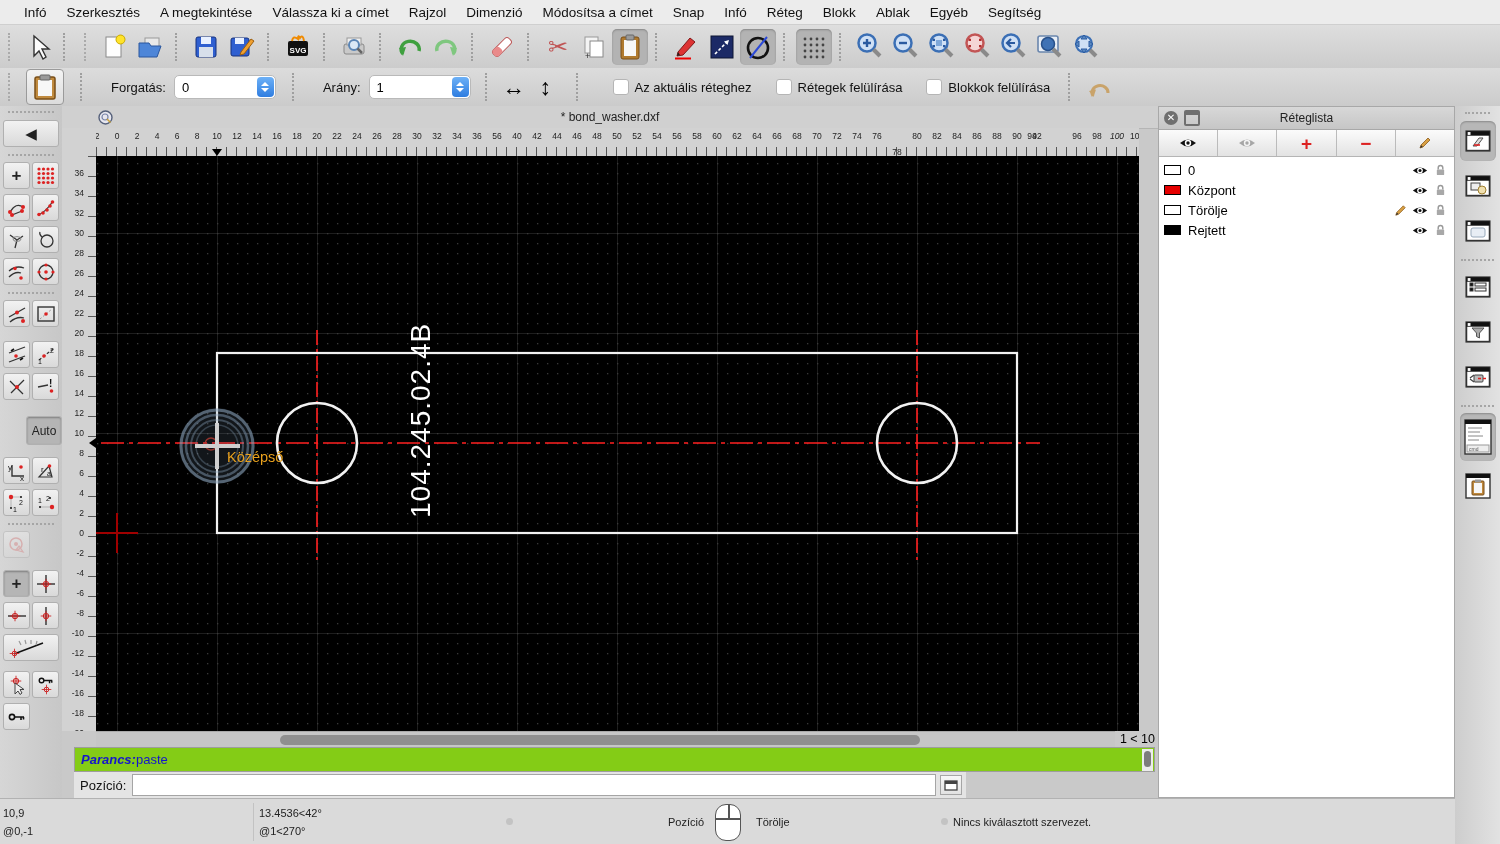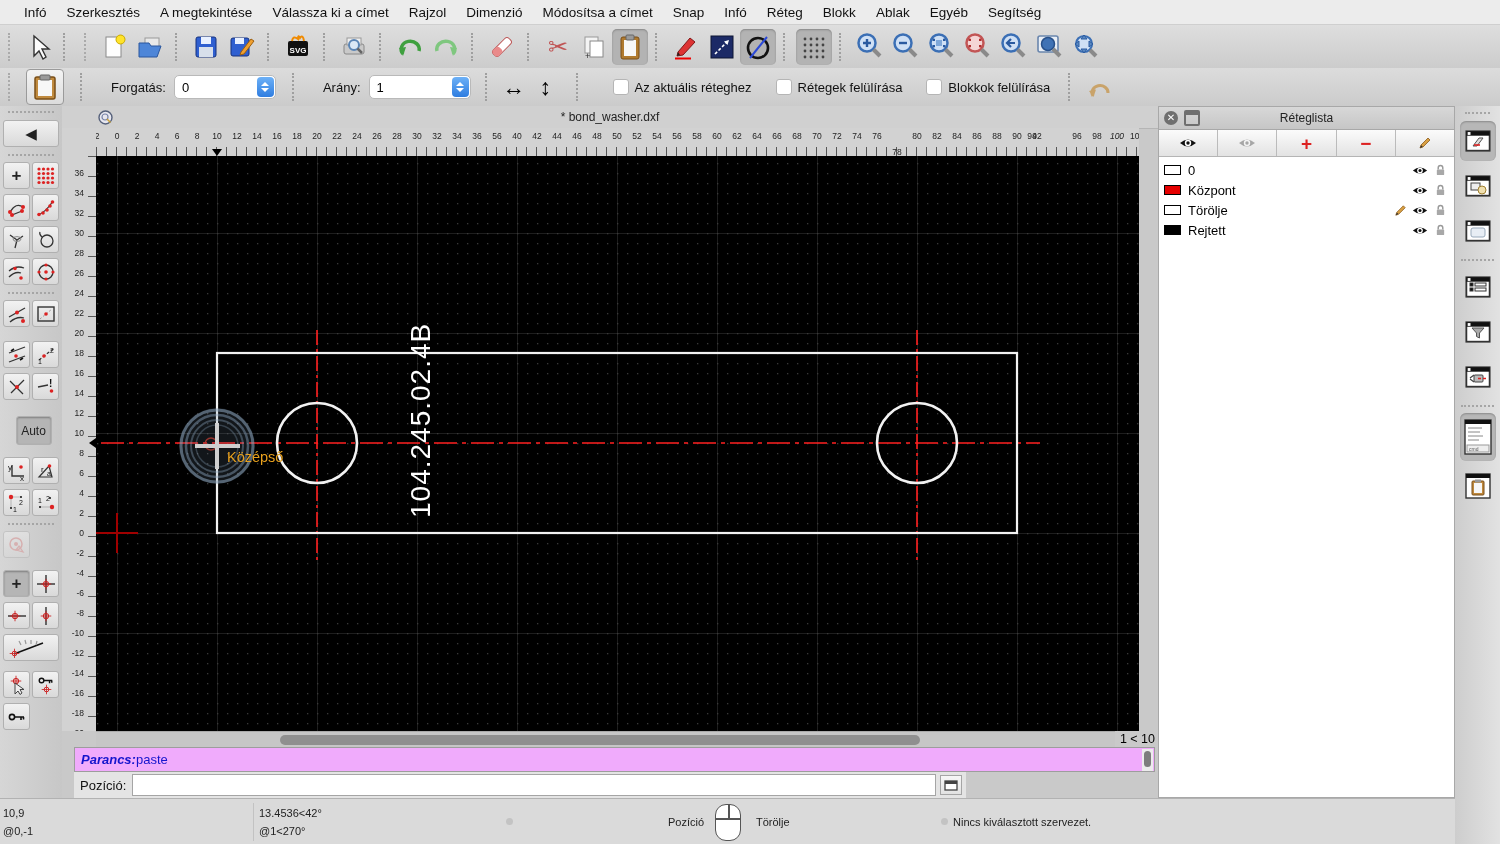--- a/index.html
+++ b/index.html
@@ -59,21 +59,21 @@
   .corner{left:62px;top:128px;width:34px;height:28px;background:#d2d2d2;}
   .vruler{left:62px;top:156px;width:34px;height:575px;background:#d2d2d2;overflow:hidden;}
   .vruler .ticks{position:absolute;top:0;right:0;height:100%;width:8px;
       background:repeating-linear-gradient(180deg,#555 0 1px,transparent 1px 20px);}
   .vlab{position:absolute;right:12px;transform:translateY(-50%);font-size:8.5px;color:#222;}
   .vmarker{position:absolute;right:0;width:0;height:0;border-top:5px solid transparent;border-bottom:5px solid transparent;border-right:7px solid #000;}
   .canvas{left:96px;top:156px;width:1043px;height:575px;background:#000;}
   .hscroll{left:96px;top:731px;width:1019px;height:16px;background:#c6c6c6;border-top:1px solid #aaa;}
   .hthumb{position:absolute;left:184px;top:3px;width:640px;height:10px;border-radius:5px;background:#8f8f8f;}
   .zoomind{left:1115px;top:731px;width:44px;height:16px;font-size:12.5px;color:#000;display:flex;align-items:center;justify-content:flex-end;padding-right:4px;box-sizing:border-box;}
-  .cmdhist{left:74px;top:747px;width:1081px;height:25px;background:#f0abfc;border:1px solid #9d9d9d;box-sizing:border-box;
+  .cmdhist{left:74px;top:747px;width:1081px;height:25px;background:#84cc16;border:1px solid #9d9d9d;box-sizing:border-box;
            display:flex;align-items:center;padding-left:6px;font-size:13px;}
   .cmdhist .cl{color:#1515cd;font-style:italic;font-weight:bold;}
   .cmdhist .cv{color:#1515cd;margin-left:0;}
   .cmdvsb{position:absolute;right:1px;top:1px;width:11px;height:22px;background:#ececec;}
   .cmdvsb i{position:absolute;left:2px;top:2px;width:7px;height:16px;border-radius:4px;background:#7d7d7d;}
   .posrow{left:74px;top:772px;width:892px;height:26px;background:#e4e4e4;display:flex;align-items:center;}
   .posrow .pl{font-size:13px;color:#111;margin:0 6px 0 6px;}
   .posrow input{flex:1;height:18px;border:1px solid #a5a5a5;background:#fff;font-size:13px;outline:none;font-family:"Liberation Sans",sans-serif;}
   .posbtn{width:20px;height:18px;border:1px solid #a5a5a5;background:linear-gradient(#f7f7f7,#e2e2e2);margin:0 4px;display:flex;align-items:center;justify-content:center;}
   
@@ -545,21 +545,21 @@
         </svg>
     </div>
     <div class="ldbtn">
       <svg width="20" height="20">
           <line x1="2" y1="10" x2="12" y2="8" stroke="#333" stroke-width="1.3"></line>
           <text x="13" y="10" font-size="10" font-weight="bold" fill="#111" font-family="Liberation Sans">!</text>
           <circle cx="15.5" cy="14" r="1.8" fill="#dd2222"></circle>
         </svg>
     </div>
   </div>
-  <div class="ldrow" style="margin-top:16px;justify-content:center;padding-left:5px;">
+  <div class="ldrow" style="margin-top:16px;justify-content:flex-end;padding-left:5px;">
     <div class="ldbtn pressed" style="width:36px;height:29px;font-size:12px;">
       <span>Auto</span>
     </div>
   </div>
   <div class="ldrow" style="margin-top:12px;">
     <div class="ldbtn">
       <svg width="20" height="20">
           <path d="M5 4 V15 H17" stroke="#333" stroke-width="1.4" fill="none"></path>
           <text x="1" y="9" font-size="8" fill="#111" font-family="Liberation Sans">y</text>
           <text x="13" y="20" font-size="8" fill="#111" font-family="Liberation Sans">x</text>

